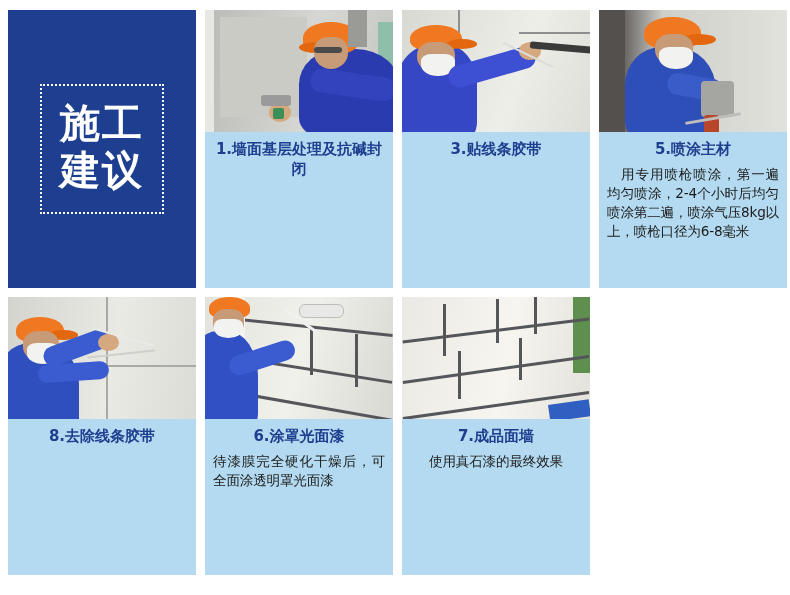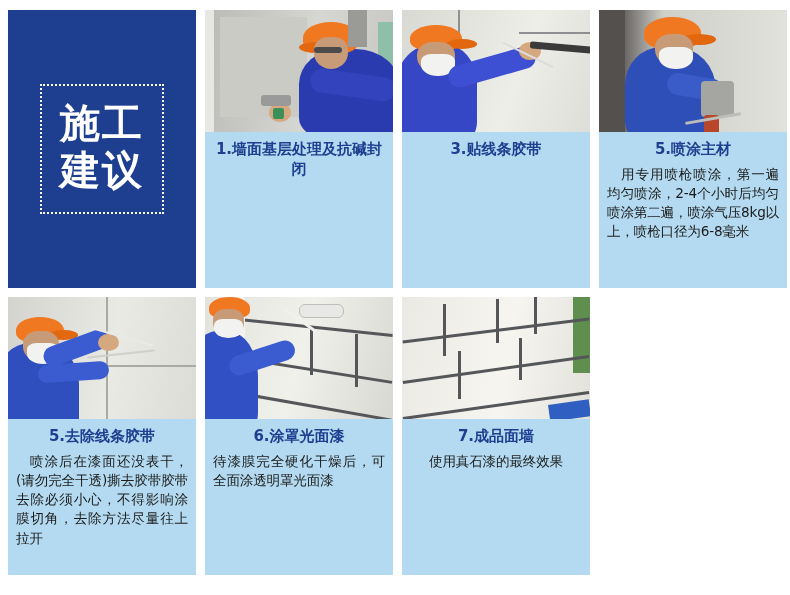--- a/index.html
+++ b/index.html
@@ -207,22 +207,21 @@
           <div class="face" style="left:8%;top:28%;width:19%;height:25%;"></div>
           <div class="mask" style="left:10%;top:38%;width:17%;height:17%;"></div>
           <div class="arm" style="left:18%;top:34%;width:36%;height:16%;background:#3a5cd0;transform:rotate(-20deg);"></div>
           <div class="arm" style="left:16%;top:54%;width:38%;height:15%;background:#3a5cd0;transform:rotate(-4deg);"></div>
           <div class="hand" style="left:48%;top:30%;width:11%;height:14%;"></div>
           <div class="tool" style="left:44%;top:32%;width:34%;height:2px;background:#e9e9e6;transform:rotate(16deg);"></div>
           <div class="tool" style="left:42%;top:46%;width:36%;height:2px;background:#cfcfcb;transform:rotate(-6deg);"></div>
         </div>
       </div>
       <div class="card-body">
-        <div class="card-title">5.去除线条胶带</div>
-        <div class="card-text indent">喷涂后在漆面还没表干，(请勿完全干透)撕去胶带胶带去除必须小心，不得影响涂膜切角，去除方法尽量往上拉开</div>
+        <div class="card-title">8.去除线条胶带</div>
       </div>
     </div>
 
     <div class="card">
       <div class="photo">
         <div class="scene">
           <div class="wall-lt" style="background:linear-gradient(105deg,#e3e3de,#f1f1ec 50%,#d8d8d2);"></div>
           <div class="seam" style="left:18%;top:24%;width:82%;height:3px;transform:rotate(6deg);"></div>
           <div class="seam" style="left:12%;top:58%;width:88%;height:3px;transform:rotate(9deg);"></div>
           <div class="seam" style="left:10%;top:88%;width:90%;height:3px;transform:rotate(10deg);"></div>

